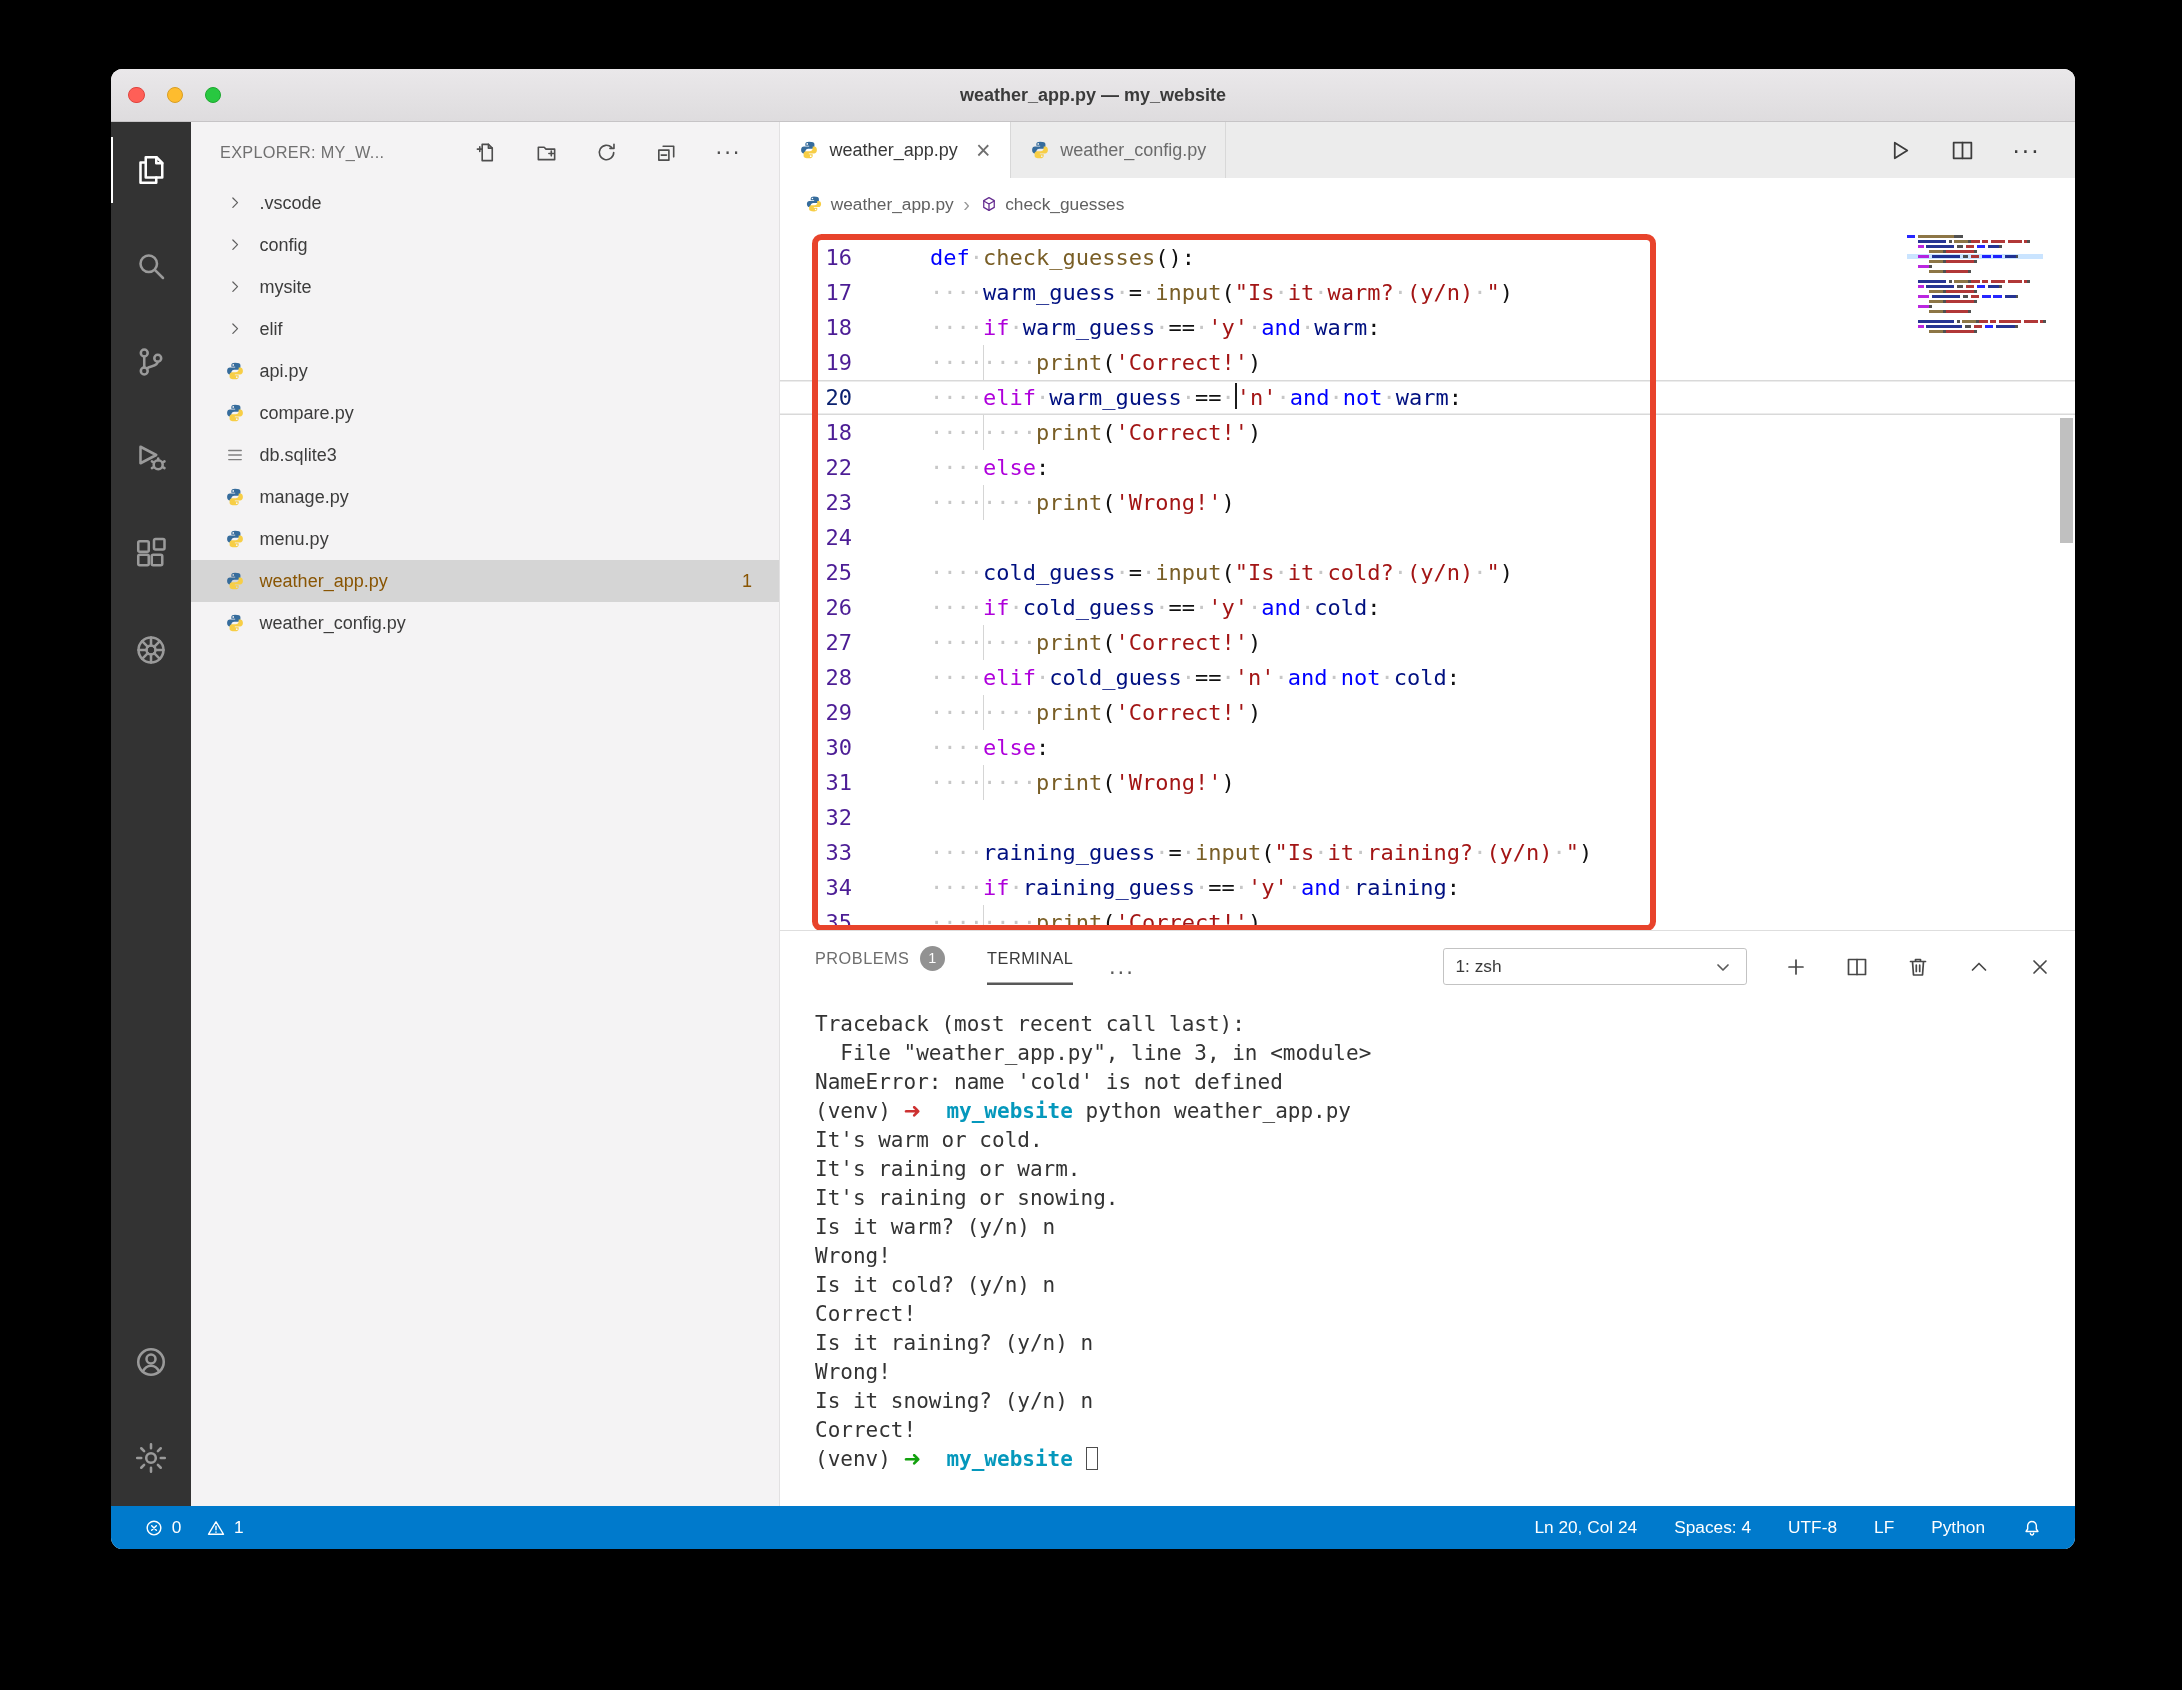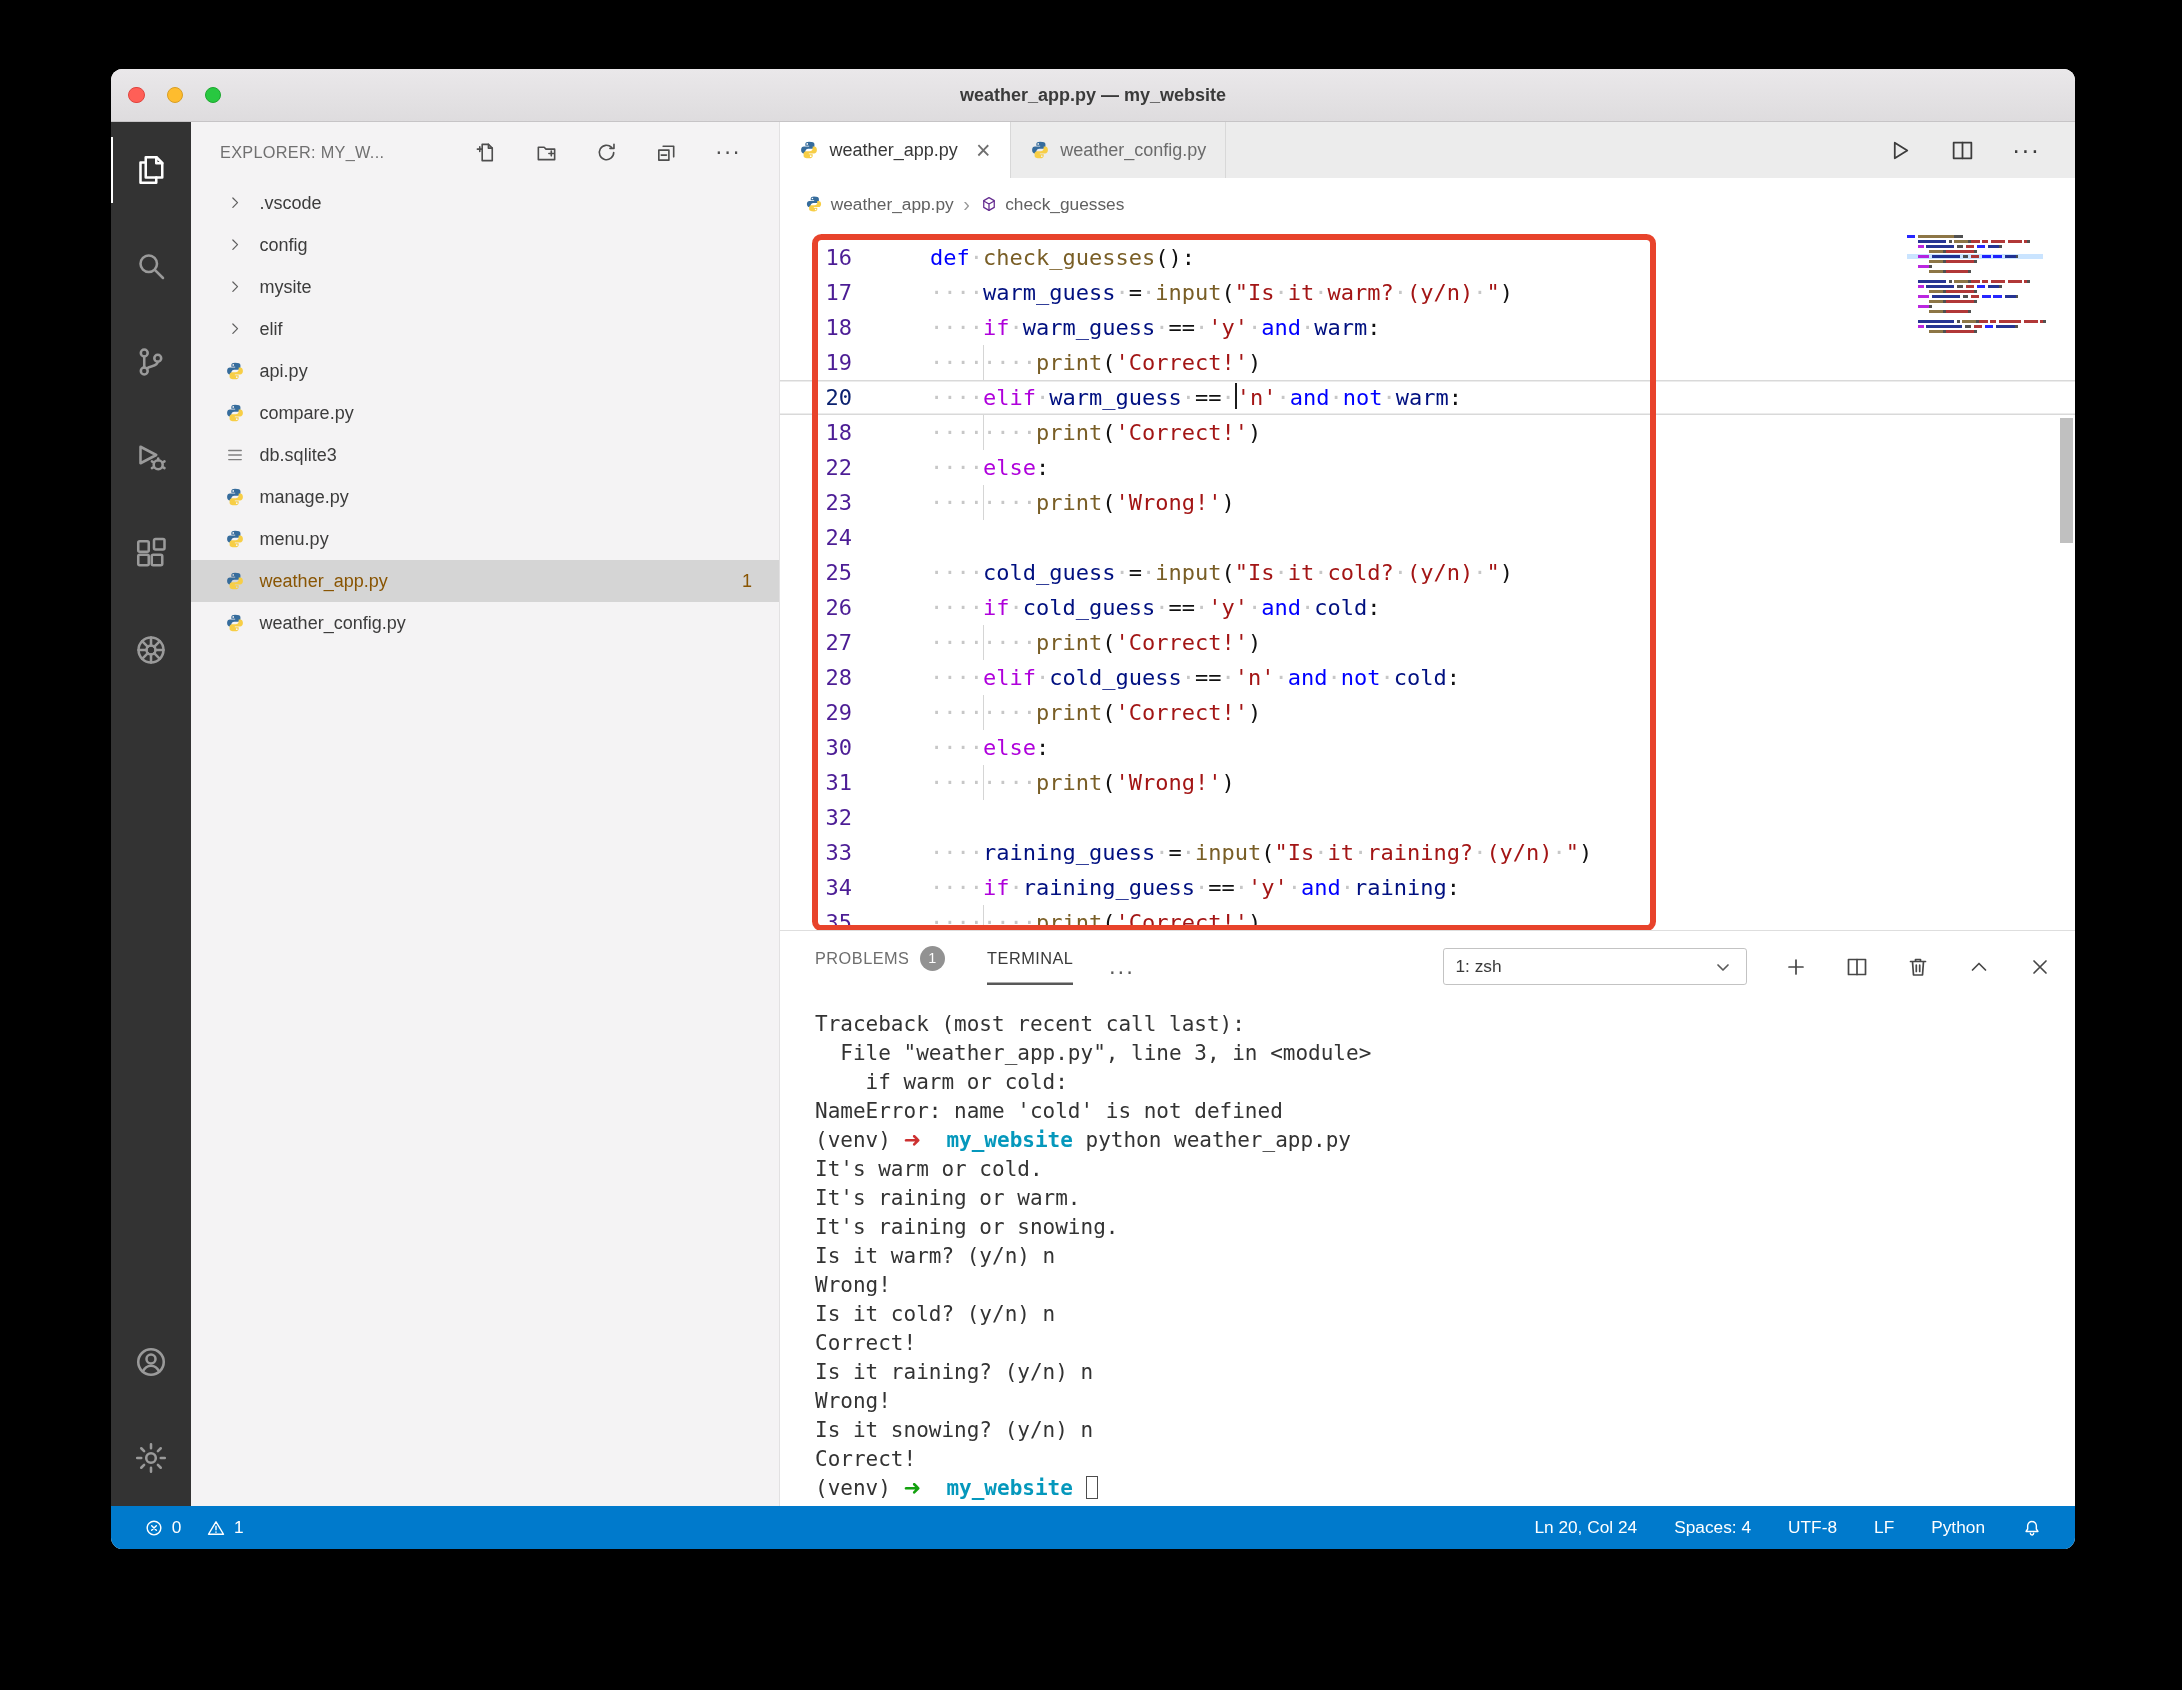--- a/index.html
+++ b/index.html
@@ -667,21 +667,20 @@
                     <svg viewBox="0 0 24 24" fill="none" stroke="currentColor" stroke-width="1.7" stroke-linecap="round" stroke-linejoin="round">
                       <path d="M6 6l12 12M18 6L6 18"></path>
                     </svg>
                   </span>
                 </span>
             </div>
           </div>
           <div class="terminal" id="terminal">
               <div class="term-line"><span class="ts-plain">Traceback (most recent call last):</span></div>
               <div class="term-line"><span class="ts-plain">  File "weather_app.py", line 3, in &lt;module&gt;</span></div>
-              <div class="term-line"><span class="ts-plain">    if warm or cold:</span></div>
               <div class="term-line"><span class="ts-plain">NameError: name 'cold' is not defined</span></div>
               <div class="term-line"><span class="ts-plain">(venv) </span><span class="ts-arrow_red">➜</span><span class="ts-plain">  </span><span class="ts-dir">my_website</span><span class="ts-plain"> python weather_app.py</span></div>
               <div class="term-line"><span class="ts-plain">It's warm or cold.</span></div>
               <div class="term-line"><span class="ts-plain">It's raining or warm.</span></div>
               <div class="term-line"><span class="ts-plain">It's raining or snowing.</span></div>
               <div class="term-line"><span class="ts-plain">Is it warm? (y/n) n</span></div>
               <div class="term-line"><span class="ts-plain">Wrong!</span></div>
               <div class="term-line"><span class="ts-plain">Is it cold? (y/n) n</span></div>
               <div class="term-line"><span class="ts-plain">Correct!</span></div>
               <div class="term-line"><span class="ts-plain">Is it raining? (y/n) n</span></div>

